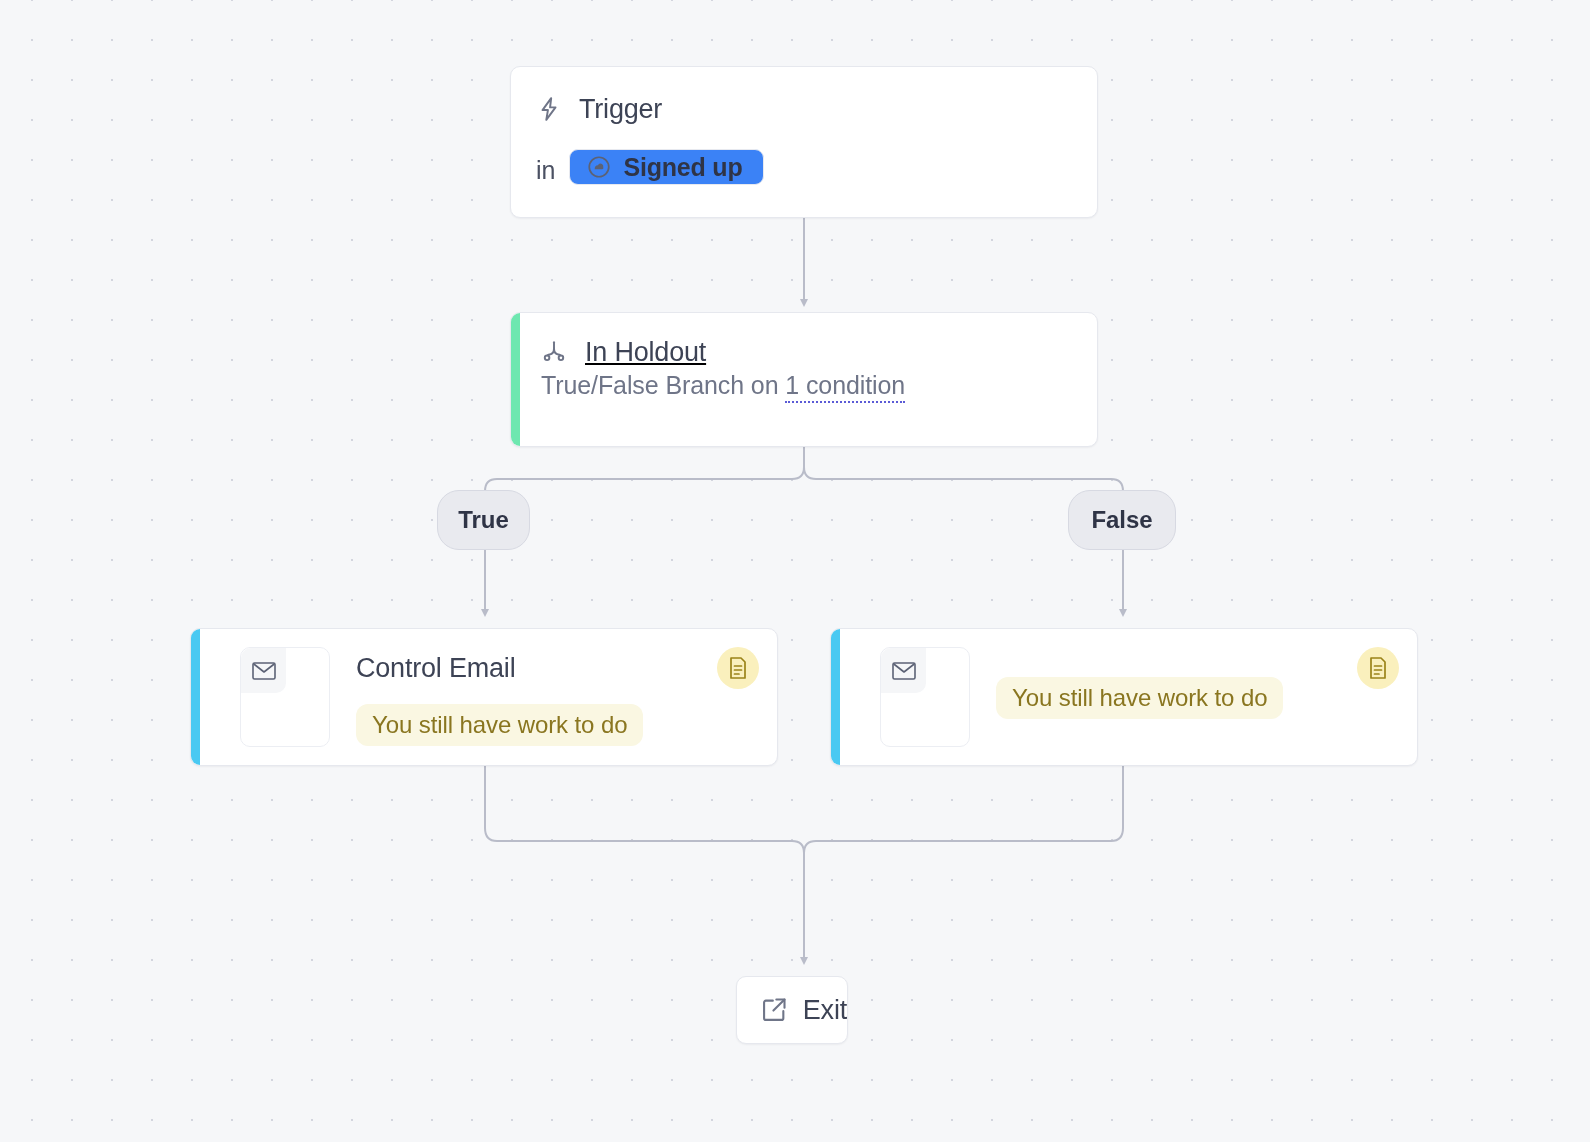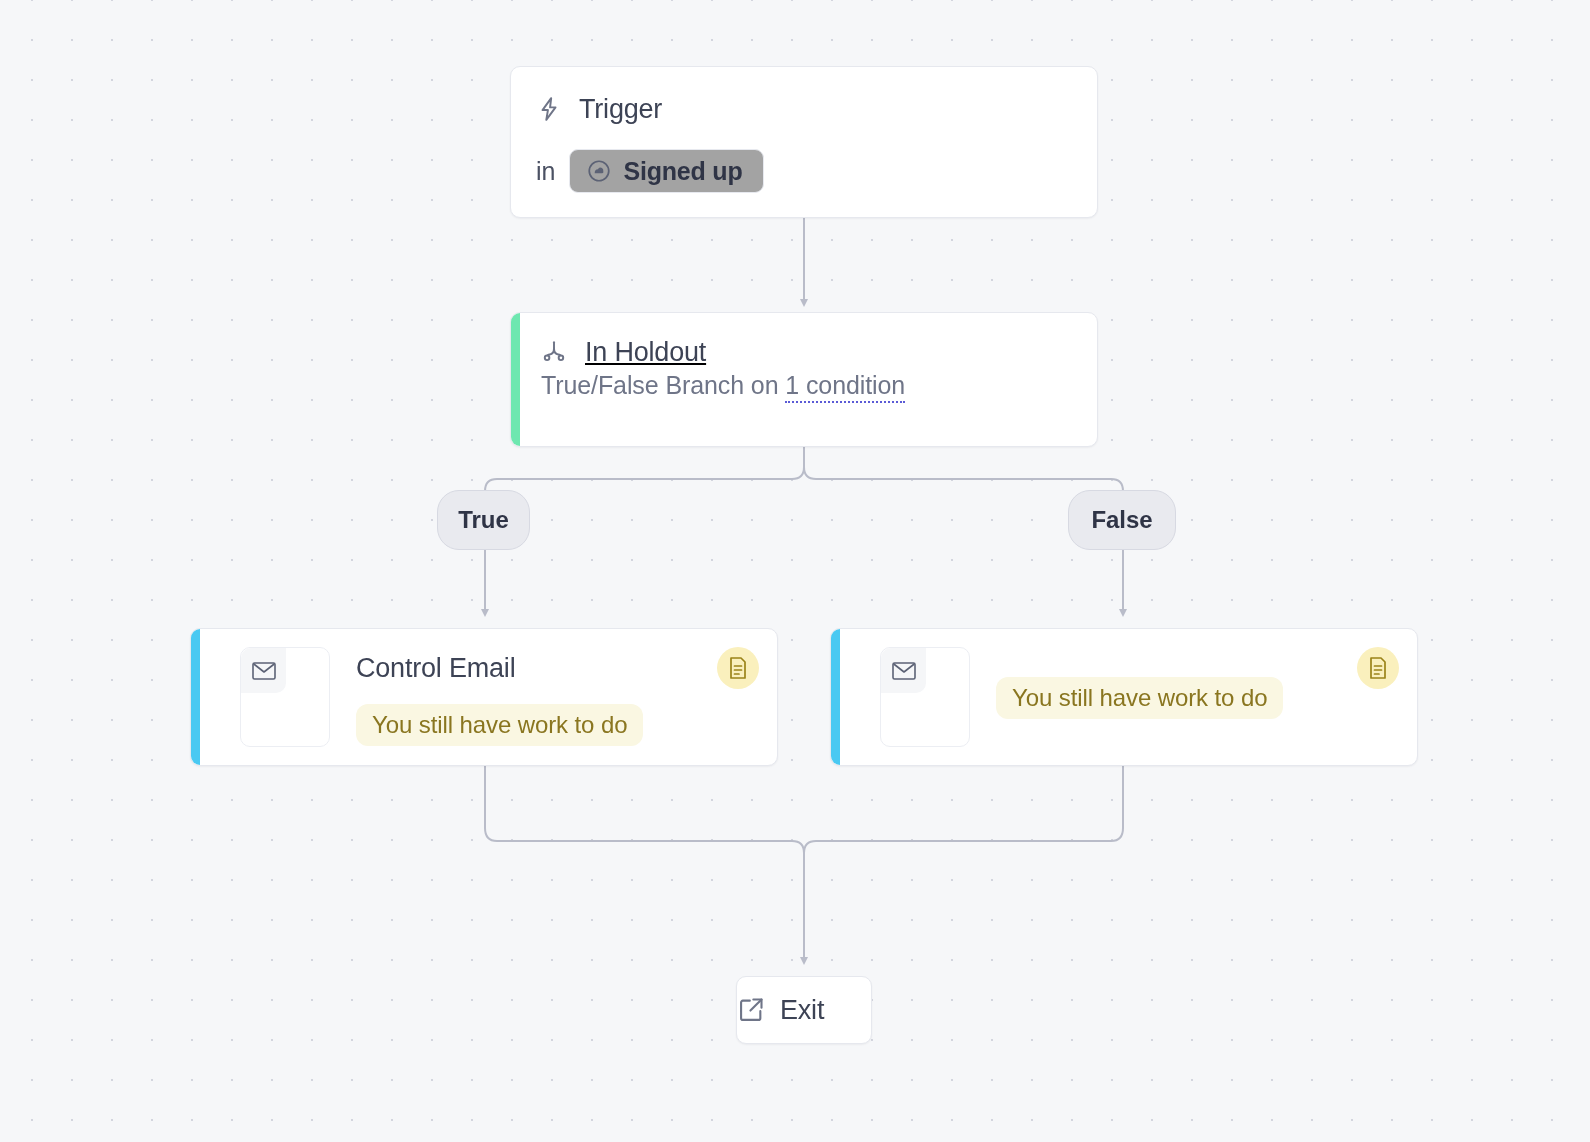--- a/index.html
+++ b/index.html
@@ -57,37 +57,37 @@
     gap: 17px;
     height: 40px;
   }
   .trigger-title {
     font-size: 27px;
     color: #3d4355;
     letter-spacing: -0.2px;
   }
   .trigger-row {
     display: flex;
-    align-items: center;
+    align-items: flex-end;
     gap: 14px;
     margin-top: 20px;
   }
   .trigger-in {
     font-size: 25px;
     color: #4b5163;
   }
   .chip {
     display: inline-flex;
     align-items: center;
     gap: 11px;
-    background: #a3a3a3;
+    background: #3b82f6;
     border: 1px solid #e7e9ef;
     border-radius: 9px;
     padding: 9px 20px 9px 16px;
-    height: 44px;
+    height: 36px;
   }
   .chip-label {
     font-size: 25px;
     font-weight: bold;
     color: #2f3446;
     letter-spacing: -0.2px;
   }
 
   
   #node-holdout {
@@ -217,26 +217,27 @@
     background: #faf0bd;
     display: flex;
     align-items: center;
     justify-content: center;
   }
 
   
   #node-exit {
     left: 736px;
     top: 976px;
-    width: 136px;
+    width: 112px;
     height: 68px;
     display: flex;
     align-items: center;
-    justify-content: flex-start;
+    justify-content: flex-end;
     gap: 15px;
+    padding-left: 24px;
   }
   .exit-label {
     font-size: 27px;
     color: #3d4355;
     letter-spacing: -0.2px;
   }
 
   .icon { display: inline-flex; align-items: center; justify-content: center; }
 </style>
 </head>

